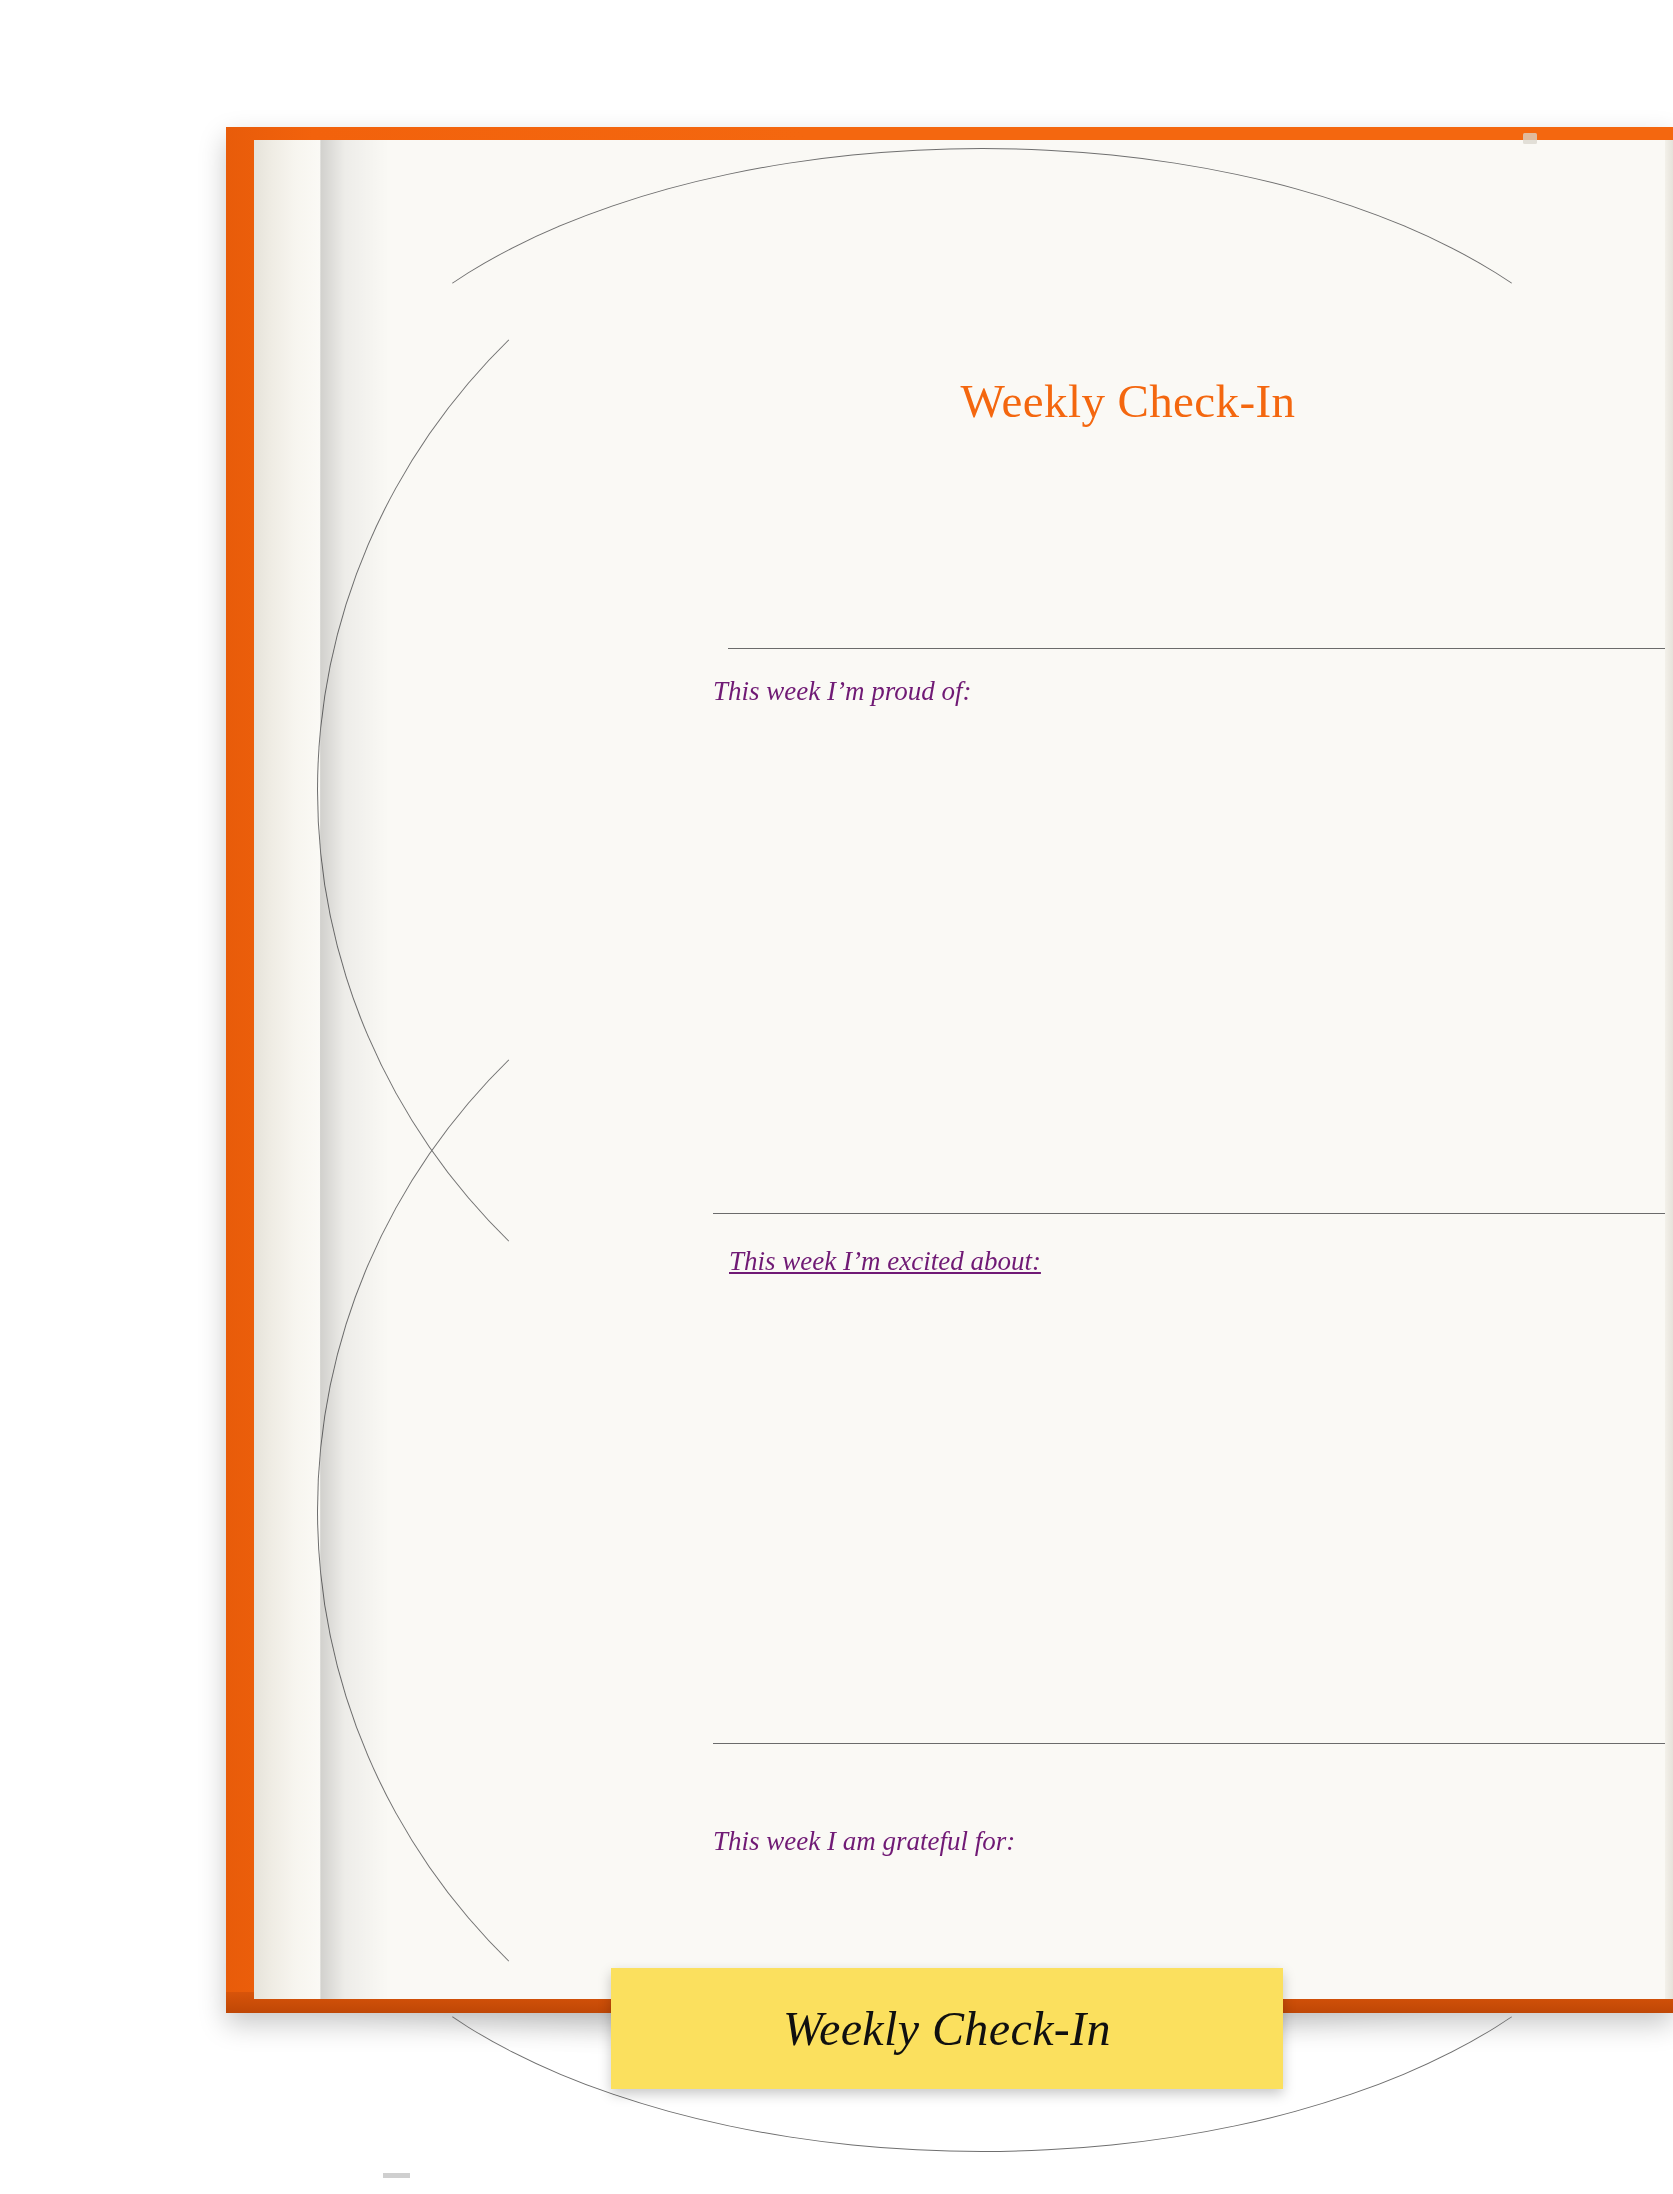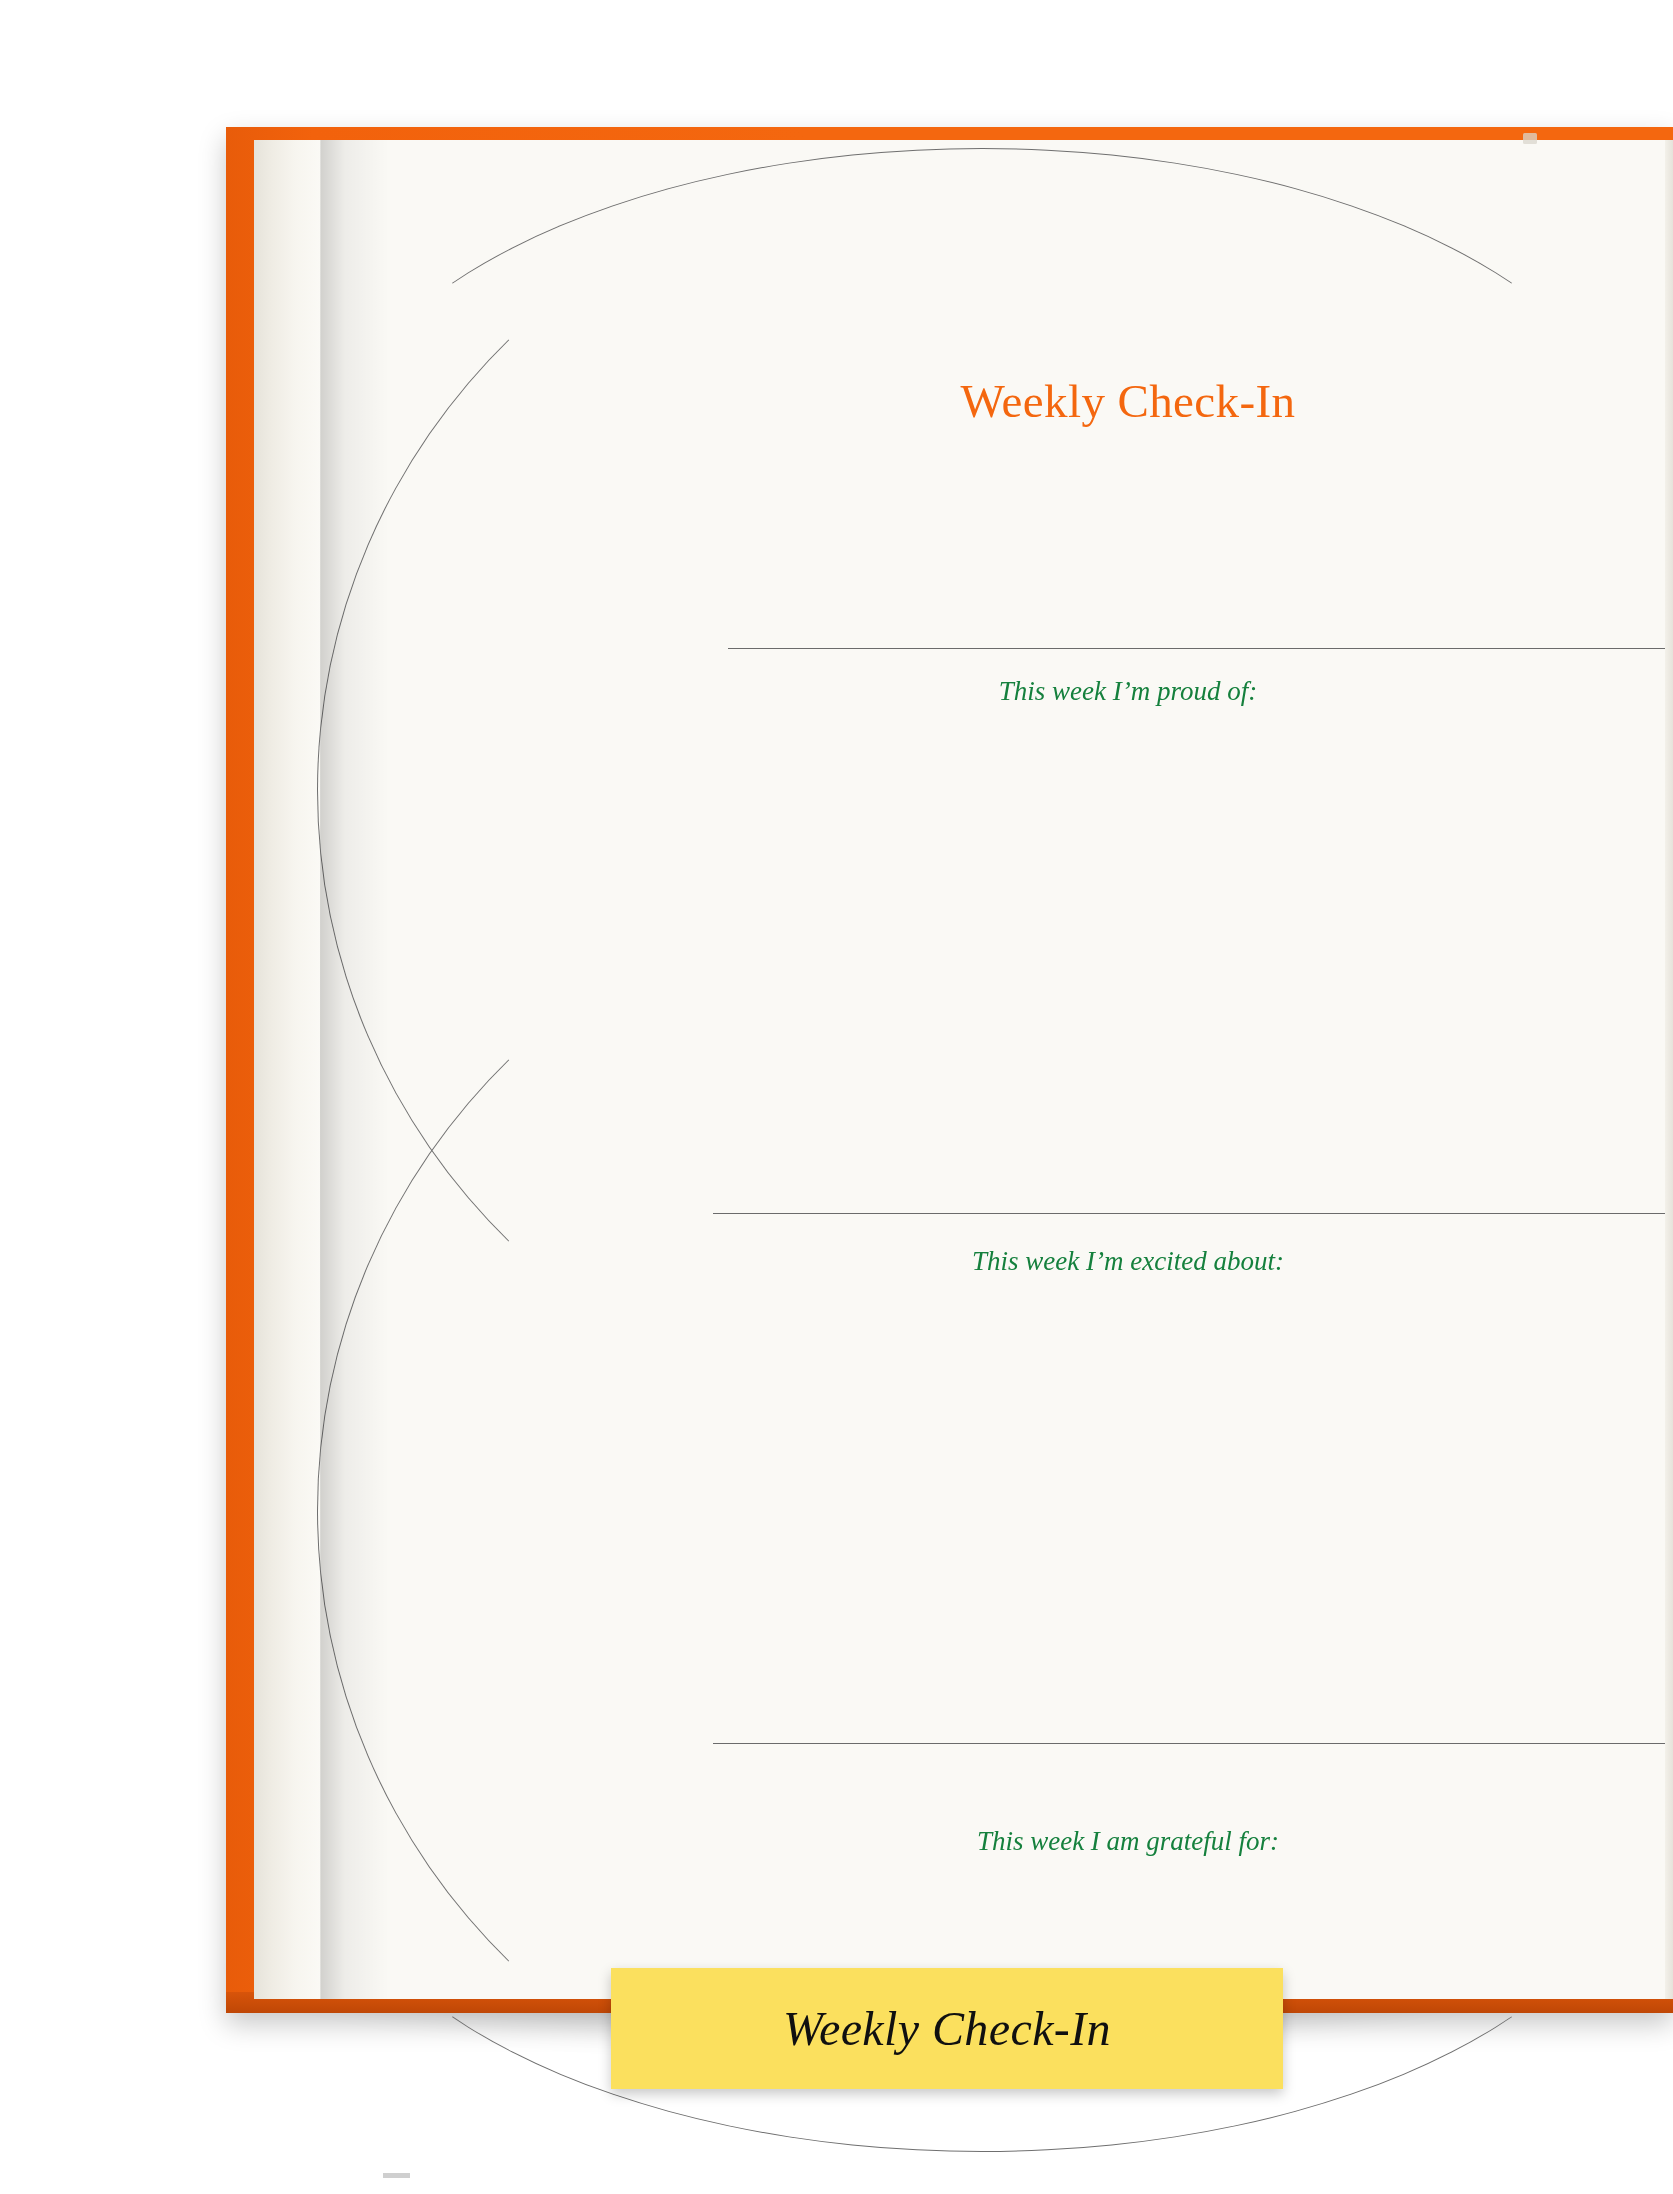--- a/index.html
+++ b/index.html
@@ -172,28 +172,28 @@
     height: 0;
     border-top: 0.8px solid #6b6b6b;
   }
   .rule-1 { left: 15px;  top: 274px;  width: 1079px; }
   .rule-2 { left: 0px;   top: 839px; width: 1170px; }
   .rule-3 { left: 0px;   top: 1369px; width: 1170px; }
 
   .field-label {
     position: absolute;
     width: 830px;
-    text-align: center;
+    text-align: left;
     font-style: italic;
-    color: #15803d;
+    color: #701a75;
     font-size: 27px;
     font-family: "Liberation Serif", serif;
   }
   .label-1 { left: 0px; top: 302px; }
-  .label-2 { left: 0px; top: 872px; }
+  .label-2 { left: 16px; top: 872px; text-decoration: underline; }
   .label-3 { left: 0px; top: 1452px; }
 
   .write-area {
     position: absolute;
     background: transparent;
   }
   .area-1 { left: 15px; top: 343px;  width: 1079px; height: 483px; }
   .area-2 { left: 0px;  top: 915px; width: 1170px; height: 438px; }
   .area-3 { left: 0px;  top: 1445px; width: 1170px; height: 347px; }
 

